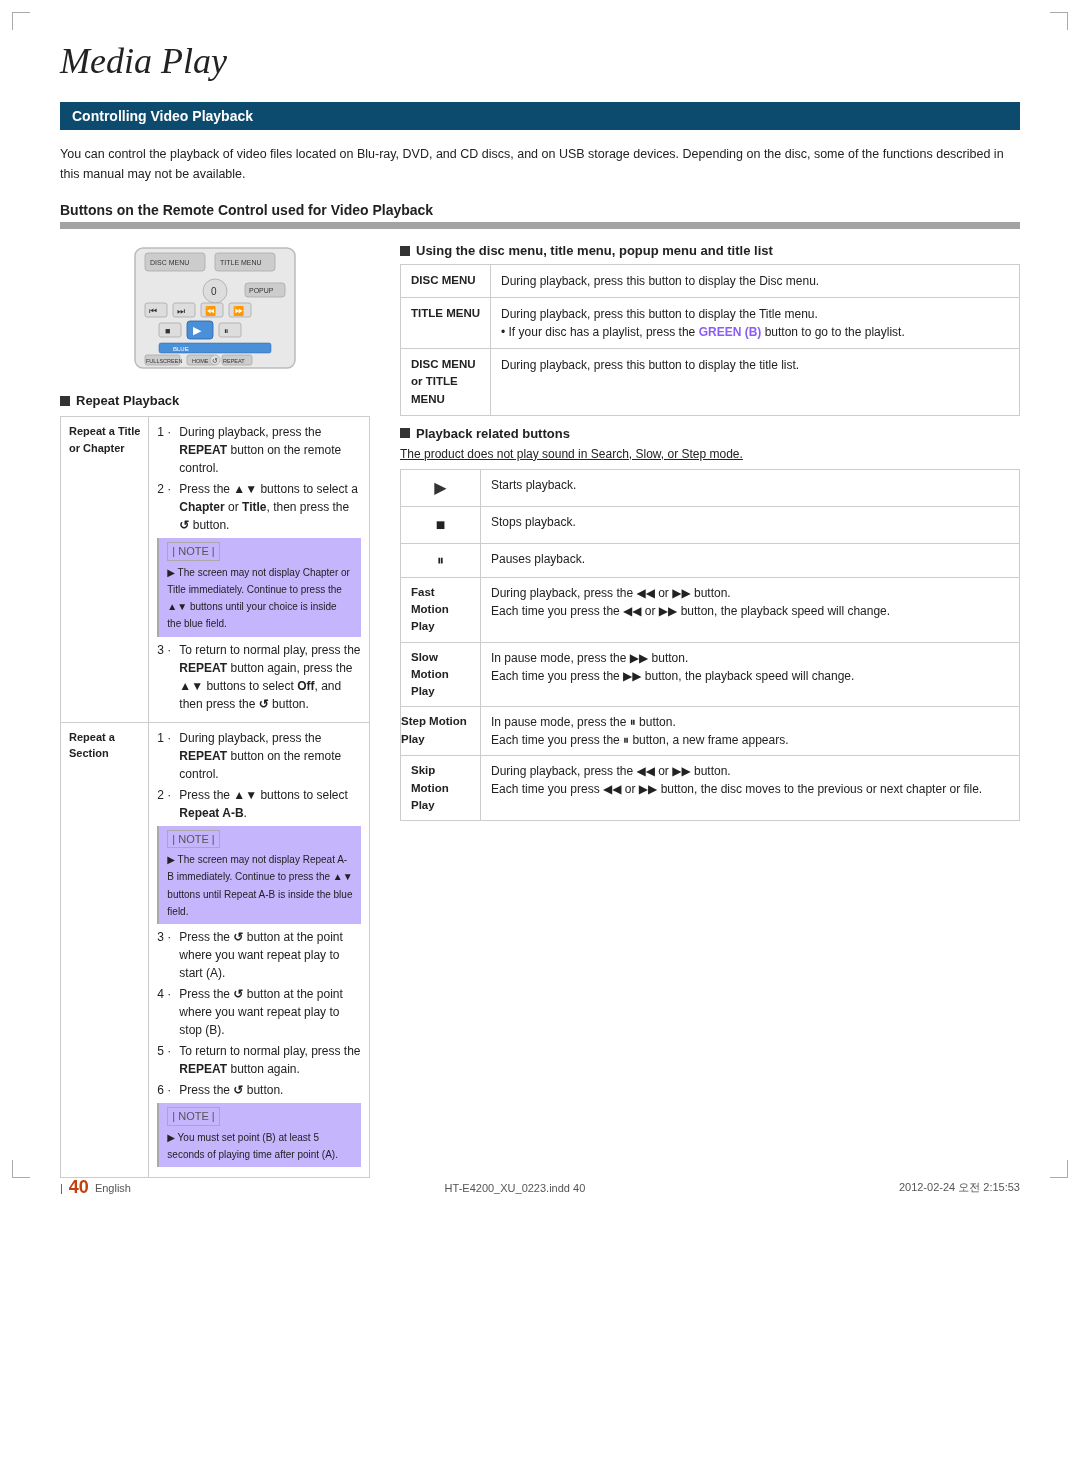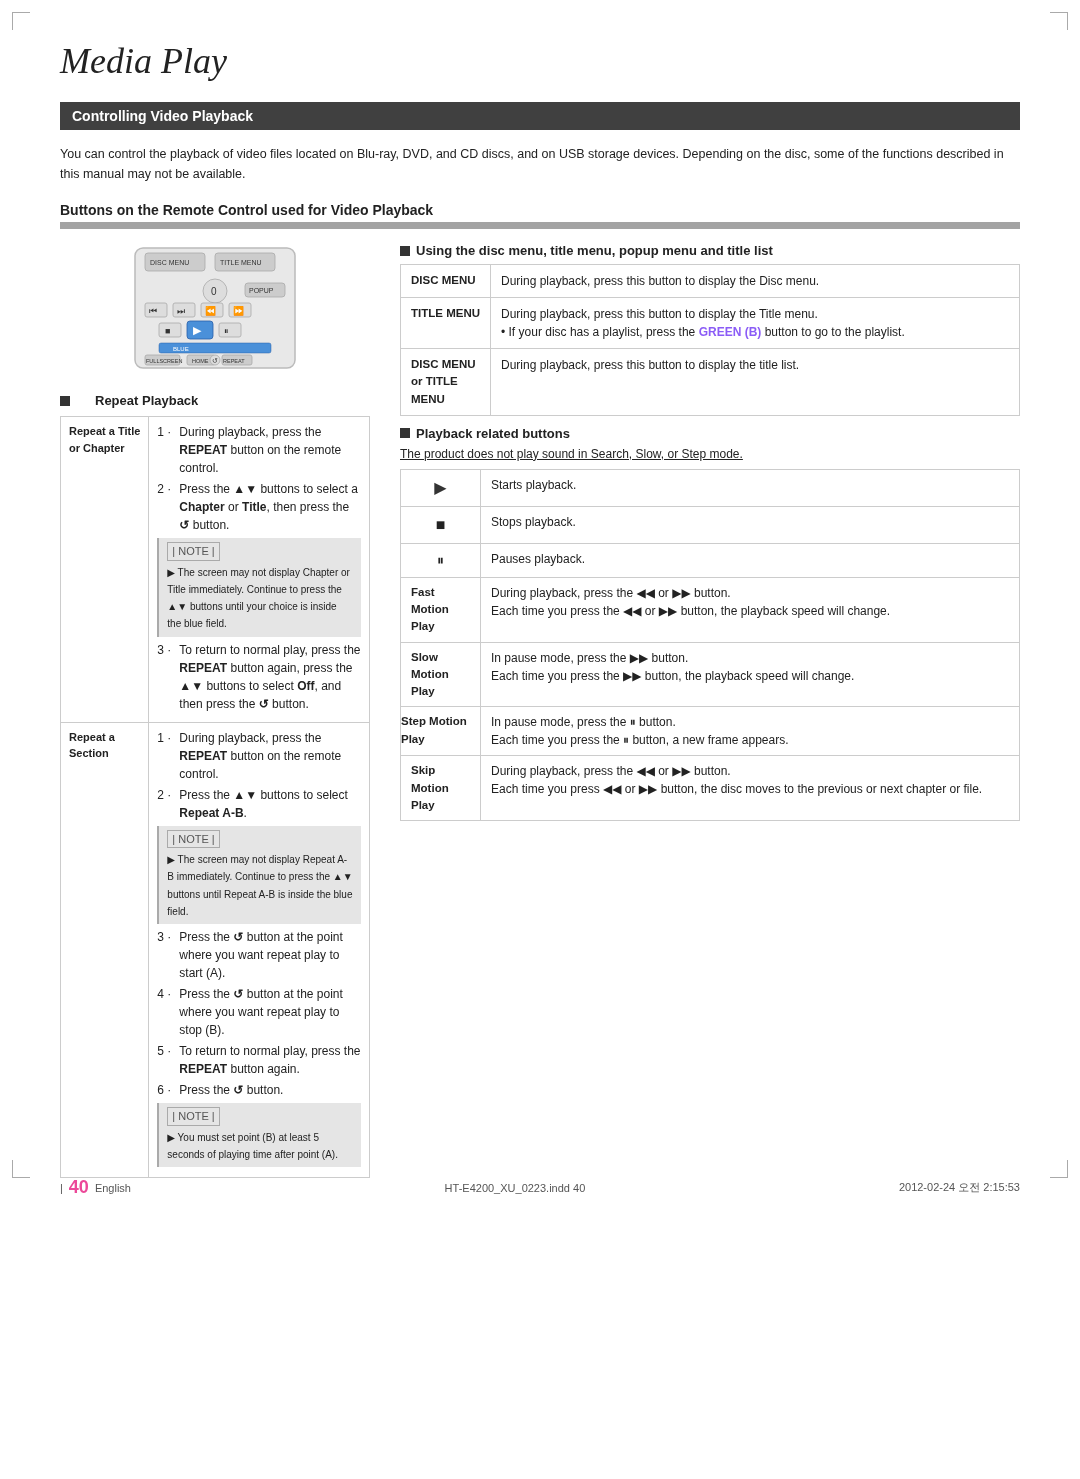--- a/index.html
+++ b/index.html
@@ -31,21 +31,21 @@
 
     .page-title {
       font-family: Georgia, 'Times New Roman', serif;
       font-size: 36px;
       font-style: italic;
       font-weight: normal;
       margin-bottom: 20px;
       color: #222;
     }
     .section-header {
-      background: #404040;
+      background: #0c4a6e;
       color: #fff;
       font-size: 14px;
       font-weight: bold;
       padding: 6px 12px;
       margin-bottom: 14px;
     }
     .intro-text {
       font-size: 12.5px;
       line-height: 1.6;
       margin-bottom: 18px;
@@ -81,21 +81,20 @@
       width: 200px;
     }
 
     
     .repeat-header {
       display: flex;
       align-items: center;
       font-weight: bold;
       font-size: 13px;
       margin-bottom: 8px;
-      gap: 19px;
     }
     .bullet-square {
       display: inline-block;
       width: 10px;
       height: 10px;
       background: #333;
       margin-right: 6px;
     }
 
     .repeat-table {
@@ -110,21 +109,21 @@
       font-size: 12px;
       line-height: 1.5;
     }
     .repeat-table .label-cell {
       font-weight: bold;
       font-size: 11px;
       width: 80px;
       white-space: nowrap;
     }
     .note-block {
-      background: #e5e5e5;
+      background: #c4b5fd;
       border-left: 2px solid #aaa;
       padding: 4px 8px;
       margin: 4px 0;
       font-size: 11.5px;
     }
     .note-label {
       font-size: 11px;
       color: #555;
       border: 1px solid #aaa;
       display: inline-block;
@@ -203,21 +202,21 @@
       color: #555;
     }
     .page-number {
       display: flex;
       align-items: center;
       gap: 6px;
     }
     .page-num-box {
       font-size: 18px;
       font-weight: bold;
-      color: #ec4899;
+      color: #c2410c;
     }
     .step-list {
       list-style: none;
       padding: 0;
       margin: 0;
     }
     .step-item {
       display: flex;
       gap: 4px;
       margin-bottom: 3px;

